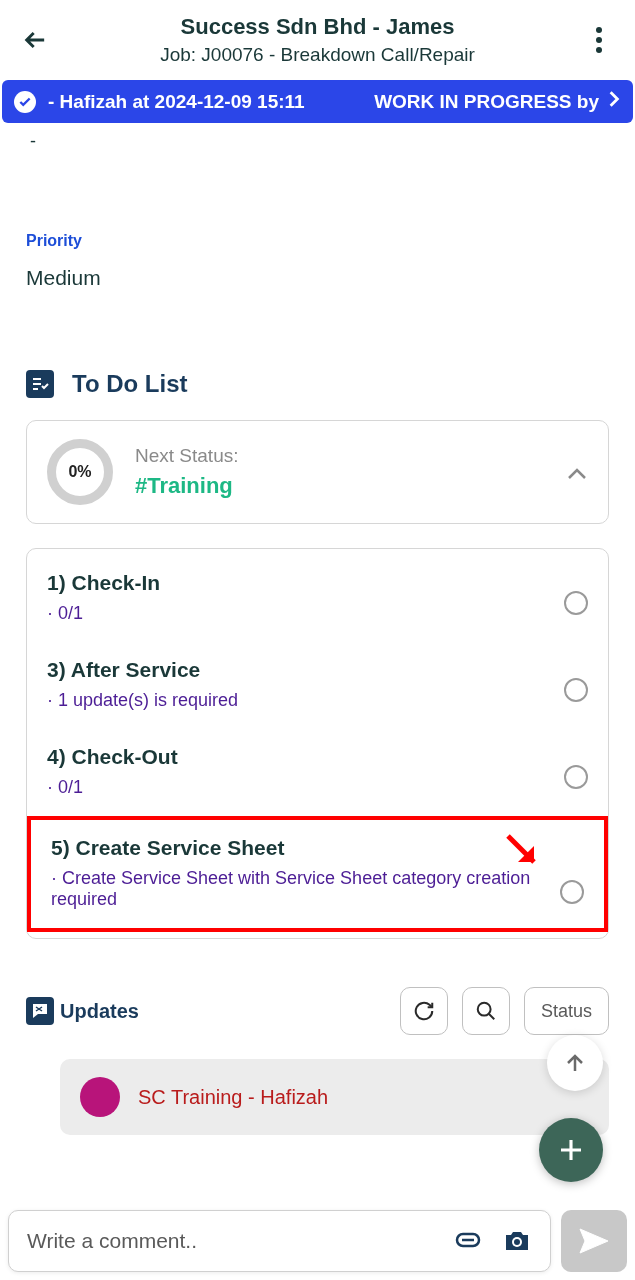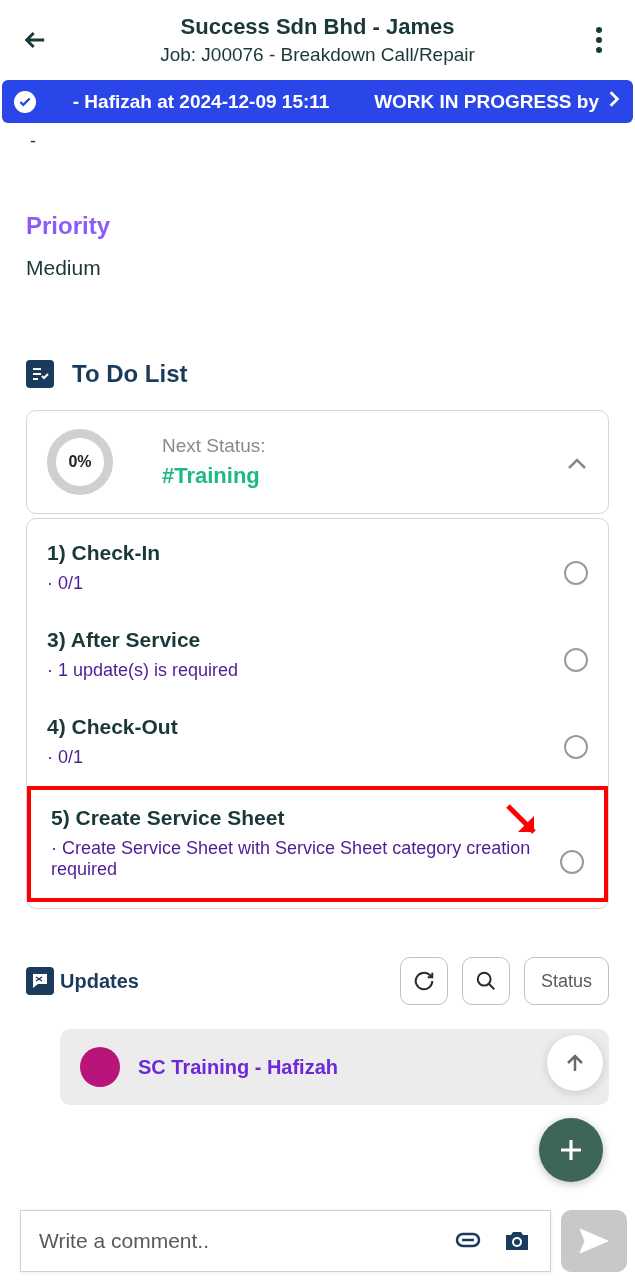--- a/index.html
+++ b/index.html
@@ -52,27 +52,27 @@
     font-size: 19px;
     font-weight: 600;
   }
   .status-check {
     width: 22px; height: 22px; border-radius: 50%;
     background: #fff;
     display: flex; align-items: center; justify-content: center;
     margin-right: 12px;
     flex-shrink: 0;
   }
-  .status-left { flex: 1; white-space: nowrap; overflow: hidden; text-align: center; }
+  .status-left { flex: 1; white-space: nowrap; overflow: hidden; }
   .status-right { white-space: nowrap; overflow: hidden; margin-left: 20px;}
   .status-arrow { margin-left: 8px; flex-shrink: 0; }
   .content { padding: 0 26px; }
   .dash { font-size: 18px; color: #1a3838; margin-top: 8px; margin-left: 4px;}
   .priority-label {
-    font-size: 24px; font-weight: 700; color: #8b5cf6; margin-top: 60px;
+    font-size: 16px; font-weight: 700; color: #1d4ed8; margin-top: 80px;
   }
   .priority-value { font-size: 21px; color: #1a3838; margin-top: 16px; }
   .section-head {
     display: flex; align-items: center; gap: 18px; margin-top: 80px;
   }
   .section-icon {
     width: 28px; height: 28px; background: #1a3b5c; border-radius: 4px;
     display: flex; align-items: center; justify-content: center;
   }
   .section-title { font-size: 24px; font-weight: 700; color: #1a3b5c; }
@@ -80,26 +80,26 @@
     border: 1px solid #d6d6d6; border-radius: 10px;
     margin-top: 22px; padding: 18px 20px;
     display: flex; align-items: center; gap: 22px;
   }
   .progress-ring {
     width: 66px; height: 66px; border-radius: 50%;
     border: 9px solid #d0d0d0;
     display: flex; align-items: center; justify-content: center;
     font-size: 16px; font-weight: 700; color: #222;
   }
-  .status-text { flex: 1; margin-left: 27px; }
+  .status-text { flex: 1; }
   .next-label { font-size: 19px; color: #8a8a8a; }
   .completed-tag { font-size: 22px; font-weight: 700; color: #1db885; margin-top: 6px;}
   .collapse-icon { transform: rotate(180deg); }
   .todo-card {
-    border: 1px solid #d6d6d6; border-radius: 10px; margin-top: 4px;
+    border: 1px solid #d6d6d6; border-radius: 10px; margin-top: 24px;
     padding: 6px 0;
   }
   .todo-item {
     padding: 16px 20px 18px;
     position: relative;
   }
   .todo-title { font-size: 21px; font-weight: 700; color: #1a3838; }
   .todo-sub { font-size: 18px; color: #4c1d95; margin-top: 8px; }
   .todo-circle {
     position: absolute; right: 20px; top: 50%; transform: translateY(-8px);
@@ -126,42 +126,41 @@
   .status-filter {
     height: 48px; border: 1.5px solid #c0c0c0; border-radius: 10px;
     display: flex; align-items: center; padding: 0 16px; font-size: 18px;
     color: #5a5a5a; background: #fff; cursor: pointer;
   }
   .update-card {
     background: #ececec; border-radius: 10px; margin: 24px 0 0 34px;
     padding: 18px 20px; display: flex; align-items: center; gap: 18px;
   }
   .avatar { width: 40px; height: 40px; border-radius: 50%; background: #b8147a; }
-  .update-name { font-size: 20px; font-weight: 700; color: #6d28d9; }
+  .update-name { font-size: 20px; font-weight: 400; color: #b91c1c; }
   .scroll-top-fab {
     position: absolute; right: 32px; top: 1035px;
     width: 56px; height: 56px; border-radius: 50%; background: #fff;
     box-shadow: 0 2px 10px rgba(0,0,0,0.15);
     display: flex; align-items: center; justify-content: center; cursor: pointer;
   }
   .add-fab {
     position: absolute; right: 32px; top: 1118px;
     width: 64px; height: 64px; border-radius: 50%; background: #3d6658;
     box-shadow: 0 2px 10px rgba(0,0,0,0.25);
     display: flex; align-items: center; justify-content: center; cursor: pointer;
   }
   .comment-bar {
     position: absolute; bottom: 8px; left: 8px; right: 8px;
     display: flex; gap: 10px; align-items: center;
   }
   .comment-input {
-    flex: 1; height: 62px; border: 1.5px solid #d0d0d0; border-radius: 0;
+    flex: 1; height: 62px; border: 1.5px solid #d0d0d0; border-radius: 10px;
     display: flex; align-items: center; padding: 0 18px; background: #fff;
     box-shadow: 0 1px 4px rgba(0,0,0,0.08);
-    margin-left: 12px;
   }
   .comment-placeholder { flex: 1; font-size: 21px; color: #5a5a5a; }
   .comment-icons { display: flex; gap: 20px; }
   .send-btn {
     width: 66px; height: 62px; background: #c8c8c8; border-radius: 10px;
     display: flex; align-items: center; justify-content: center; cursor: pointer;
   }
 </style>
 </head>
 <body>

